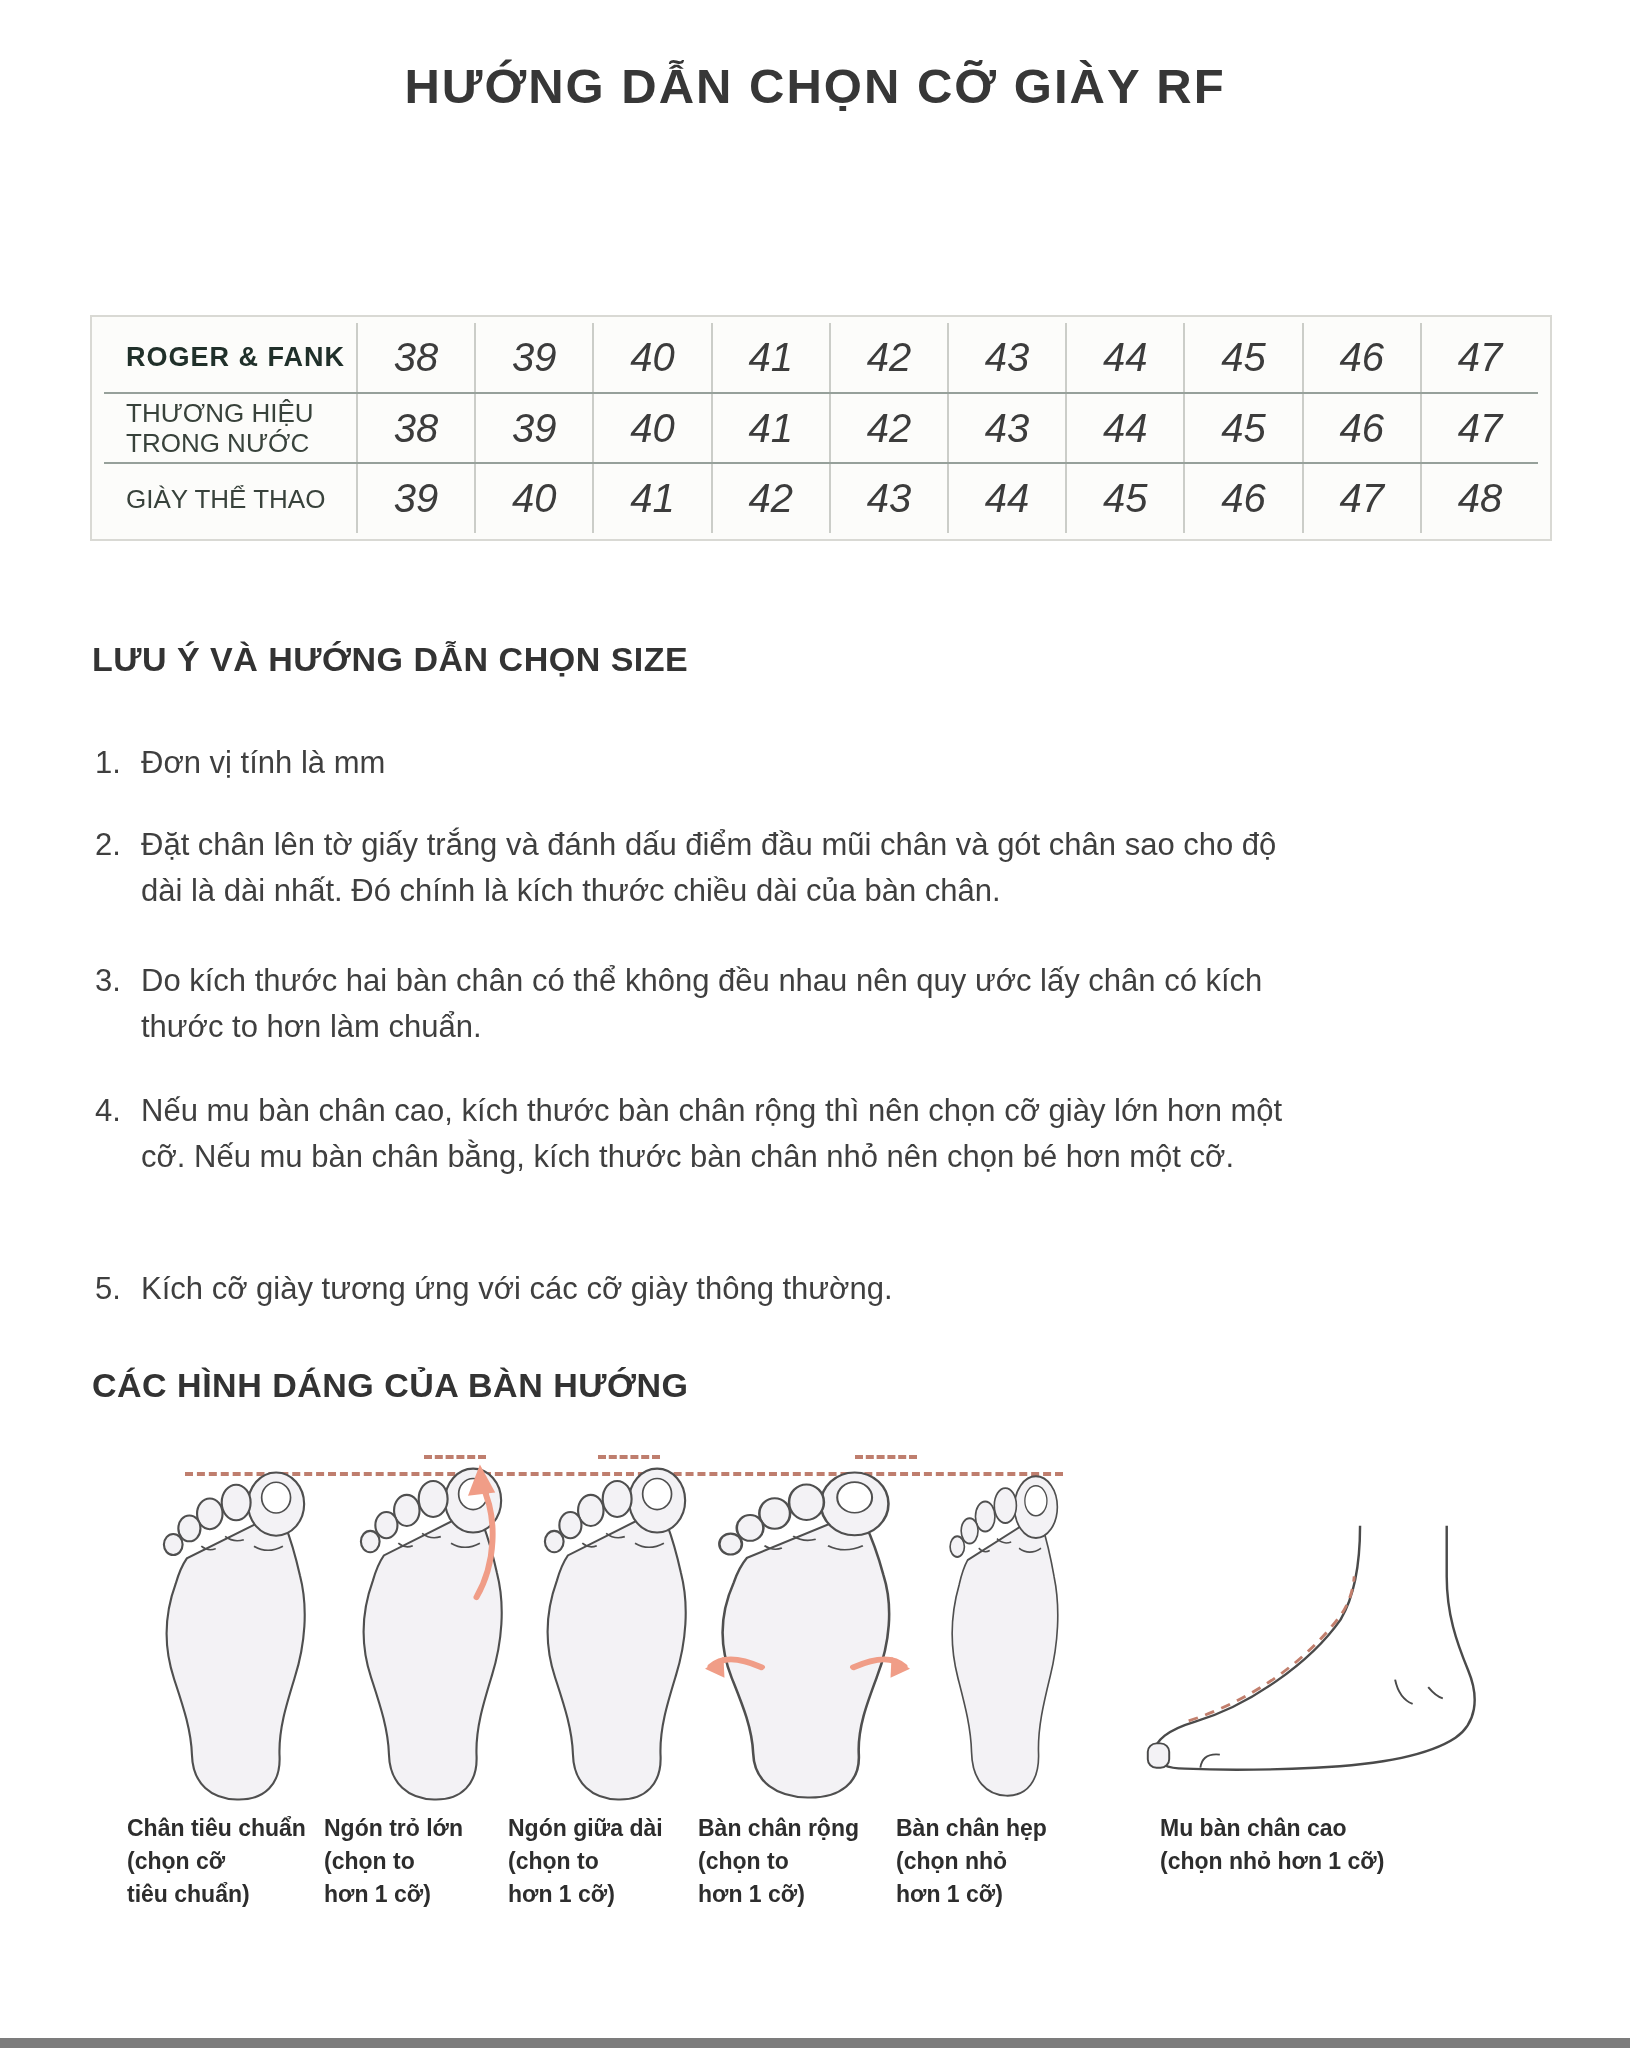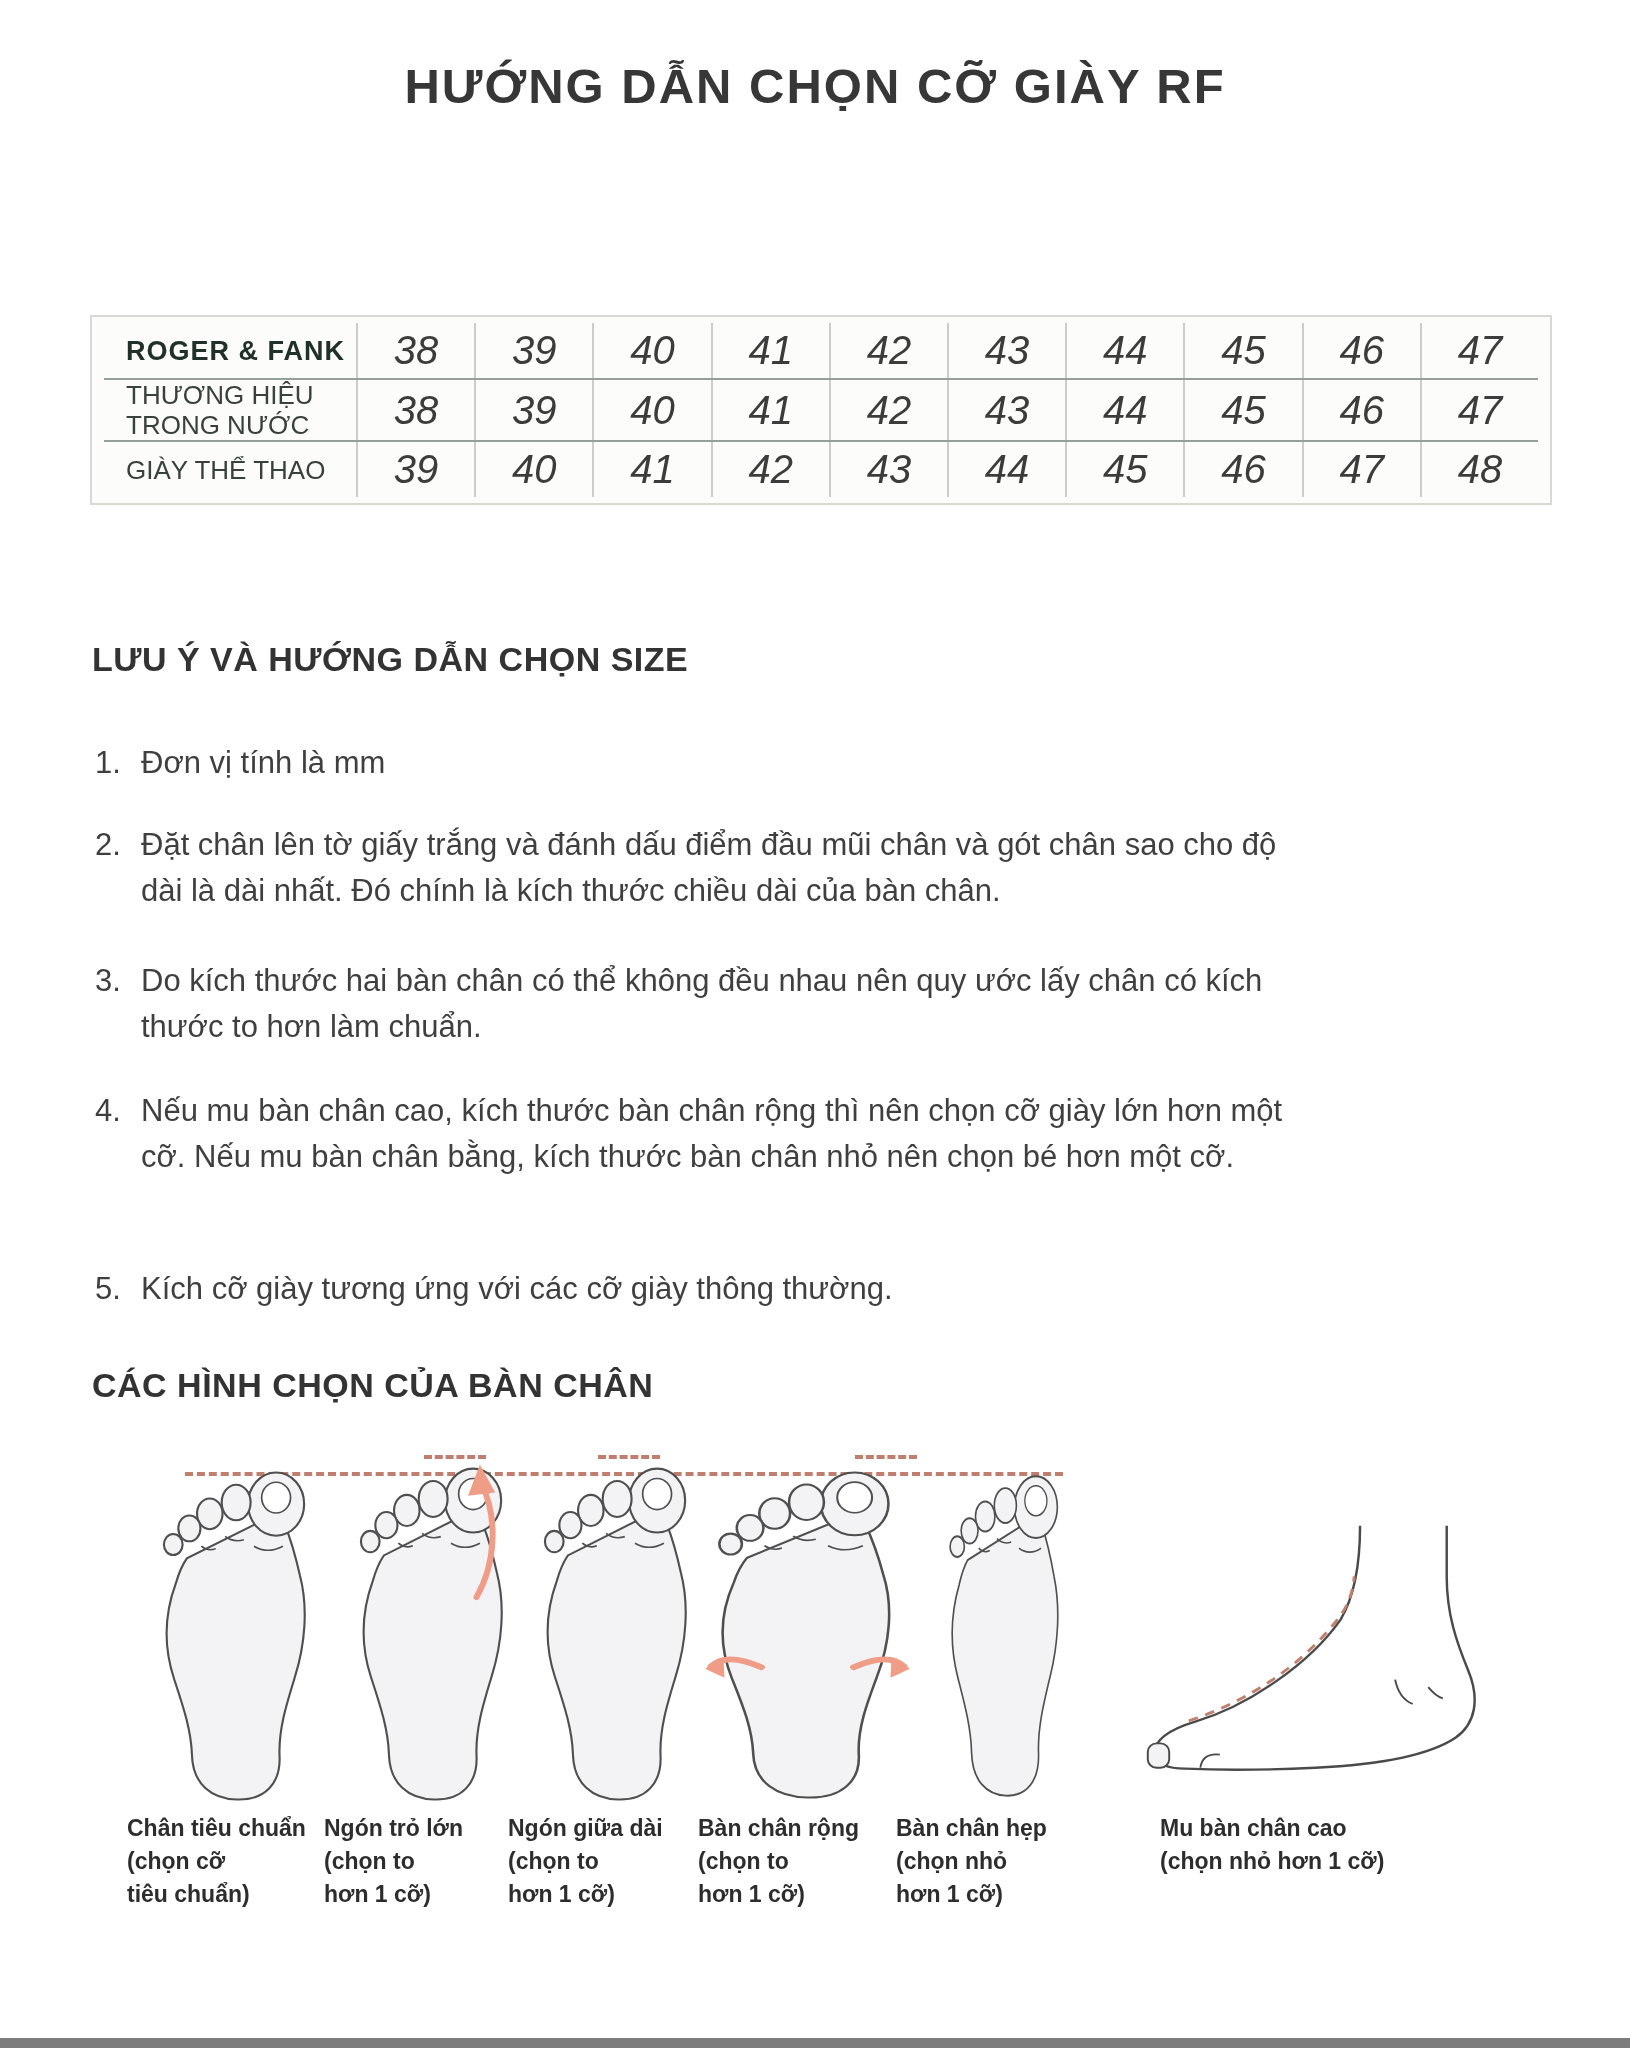--- a/index.html
+++ b/index.html
@@ -11,21 +11,21 @@
   .title-vi{
     position:absolute;left:0;top:58px;width:100%;text-align:center;
     font-size:49px;font-weight:bold;letter-spacing:2px;color:#373737;
   }
   .title-en{
     position:absolute;left:0;top:148px;width:100%;text-align:center;
     font-size:57px;font-weight:300;letter-spacing:14px;color:#414141;
   }
   
   .size-table{
-    position:absolute;left:90px;top:315px;width:1462px;height:190px;
+    position:absolute;left:90px;top:315px;width:1462px;height:226px;
     box-sizing:border-box;border:2px solid #d9d9d4;background:#fcfcfa;
     padding:6px 12px;display:flex;flex-direction:column;
   }
   .t-row{display:grid;grid-template-columns:252px repeat(10,1fr);flex:1;}
   .t-row.sep{border-top:2px solid #96a09a;}
   .label-cell{
     display:flex;flex-direction:column;justify-content:center;
     padding-left:22px;color:#38423b;font-size:26px;line-height:30px;
   }
   .label-cell.brand{font-weight:bold;letter-spacing:1px;color:#20302a;font-size:27px;}
@@ -127,21 +127,21 @@
   </div>
   <div class="note n4">
     <span class="num">4.</span>
     <span class="txt">Nếu mu bàn chân cao, kích thước bàn chân rộng thì nên chọn cỡ giày lớn hơn một cỡ. Nếu mu bàn chân bằng, kích thước bàn chân nhỏ nên chọn bé hơn một cỡ.</span>
   </div>
   <div class="note n5">
     <span class="num">5.</span>
     <span class="txt">Kích cỡ giày tương ứng với các cỡ giày thông thường.</span>
   </div>
 
-  <div class="shapes-heading">CÁC HÌNH CHỌN CỦA BÀN CHÂN</div>
+  <div class="shapes-heading">CÁC HÌNH DÁNG CỦA BÀN HƯỚNG</div>
 
   <svg width="0" height="0" style="position:absolute" aria-hidden="true">
     <defs>
       <symbol id="footTop" viewBox="0 0 200 420">
         <path d="M150,62 C160,84 168,112 174,140 C184,180 180,226 168,266 C158,300 149,330 150,362
                  C152,398 132,418 100,417 C70,416 48,398 47,362 C46,330 36,300 26,268
                  C14,230 14,190 28,150 C31,139 35,128 41,119 Z" fill="#f3f2f5" stroke="#4f4f4f" stroke-width="2.5"></path>
         <ellipse cx="146" cy="52" rx="33" ry="39" fill="#f3f2f5" stroke="#4f4f4f" stroke-width="2.5"></ellipse>
         <ellipse cx="146" cy="44" rx="17" ry="19" fill="#ffffff" stroke="#4f4f4f" stroke-width="2"></ellipse>
         <ellipse cx="99" cy="50" rx="17" ry="22" fill="#f3f2f5" stroke="#4f4f4f" stroke-width="2.5"></ellipse>

